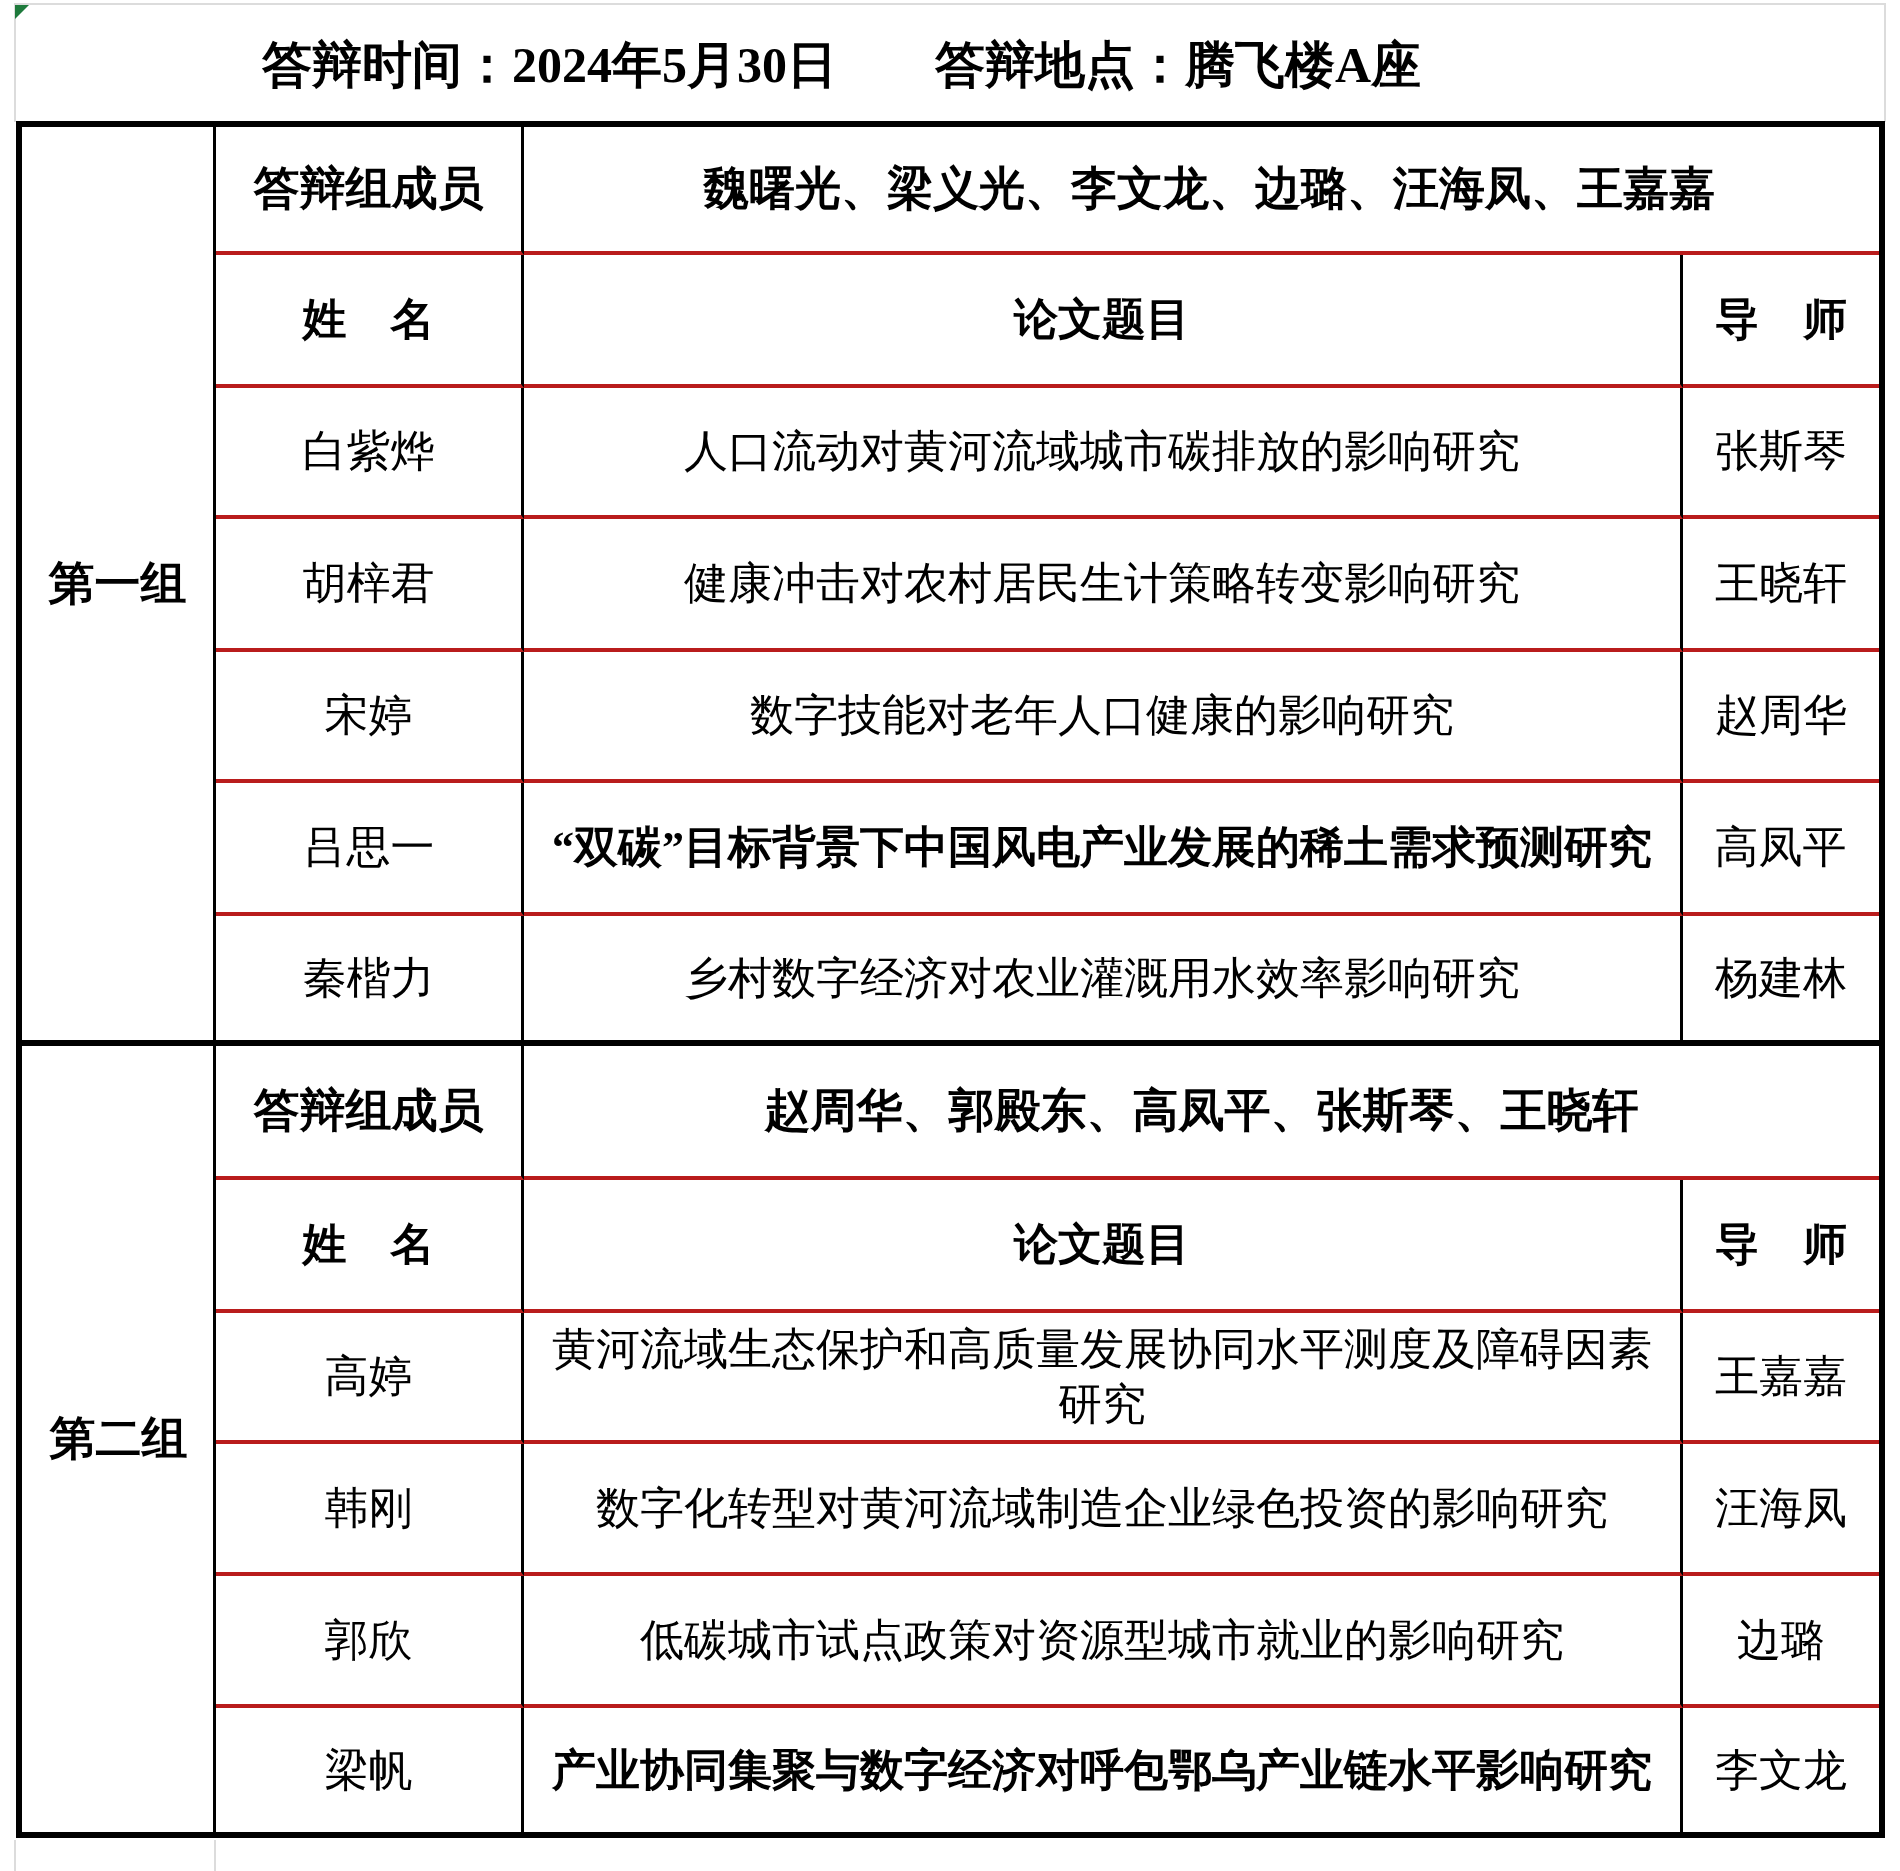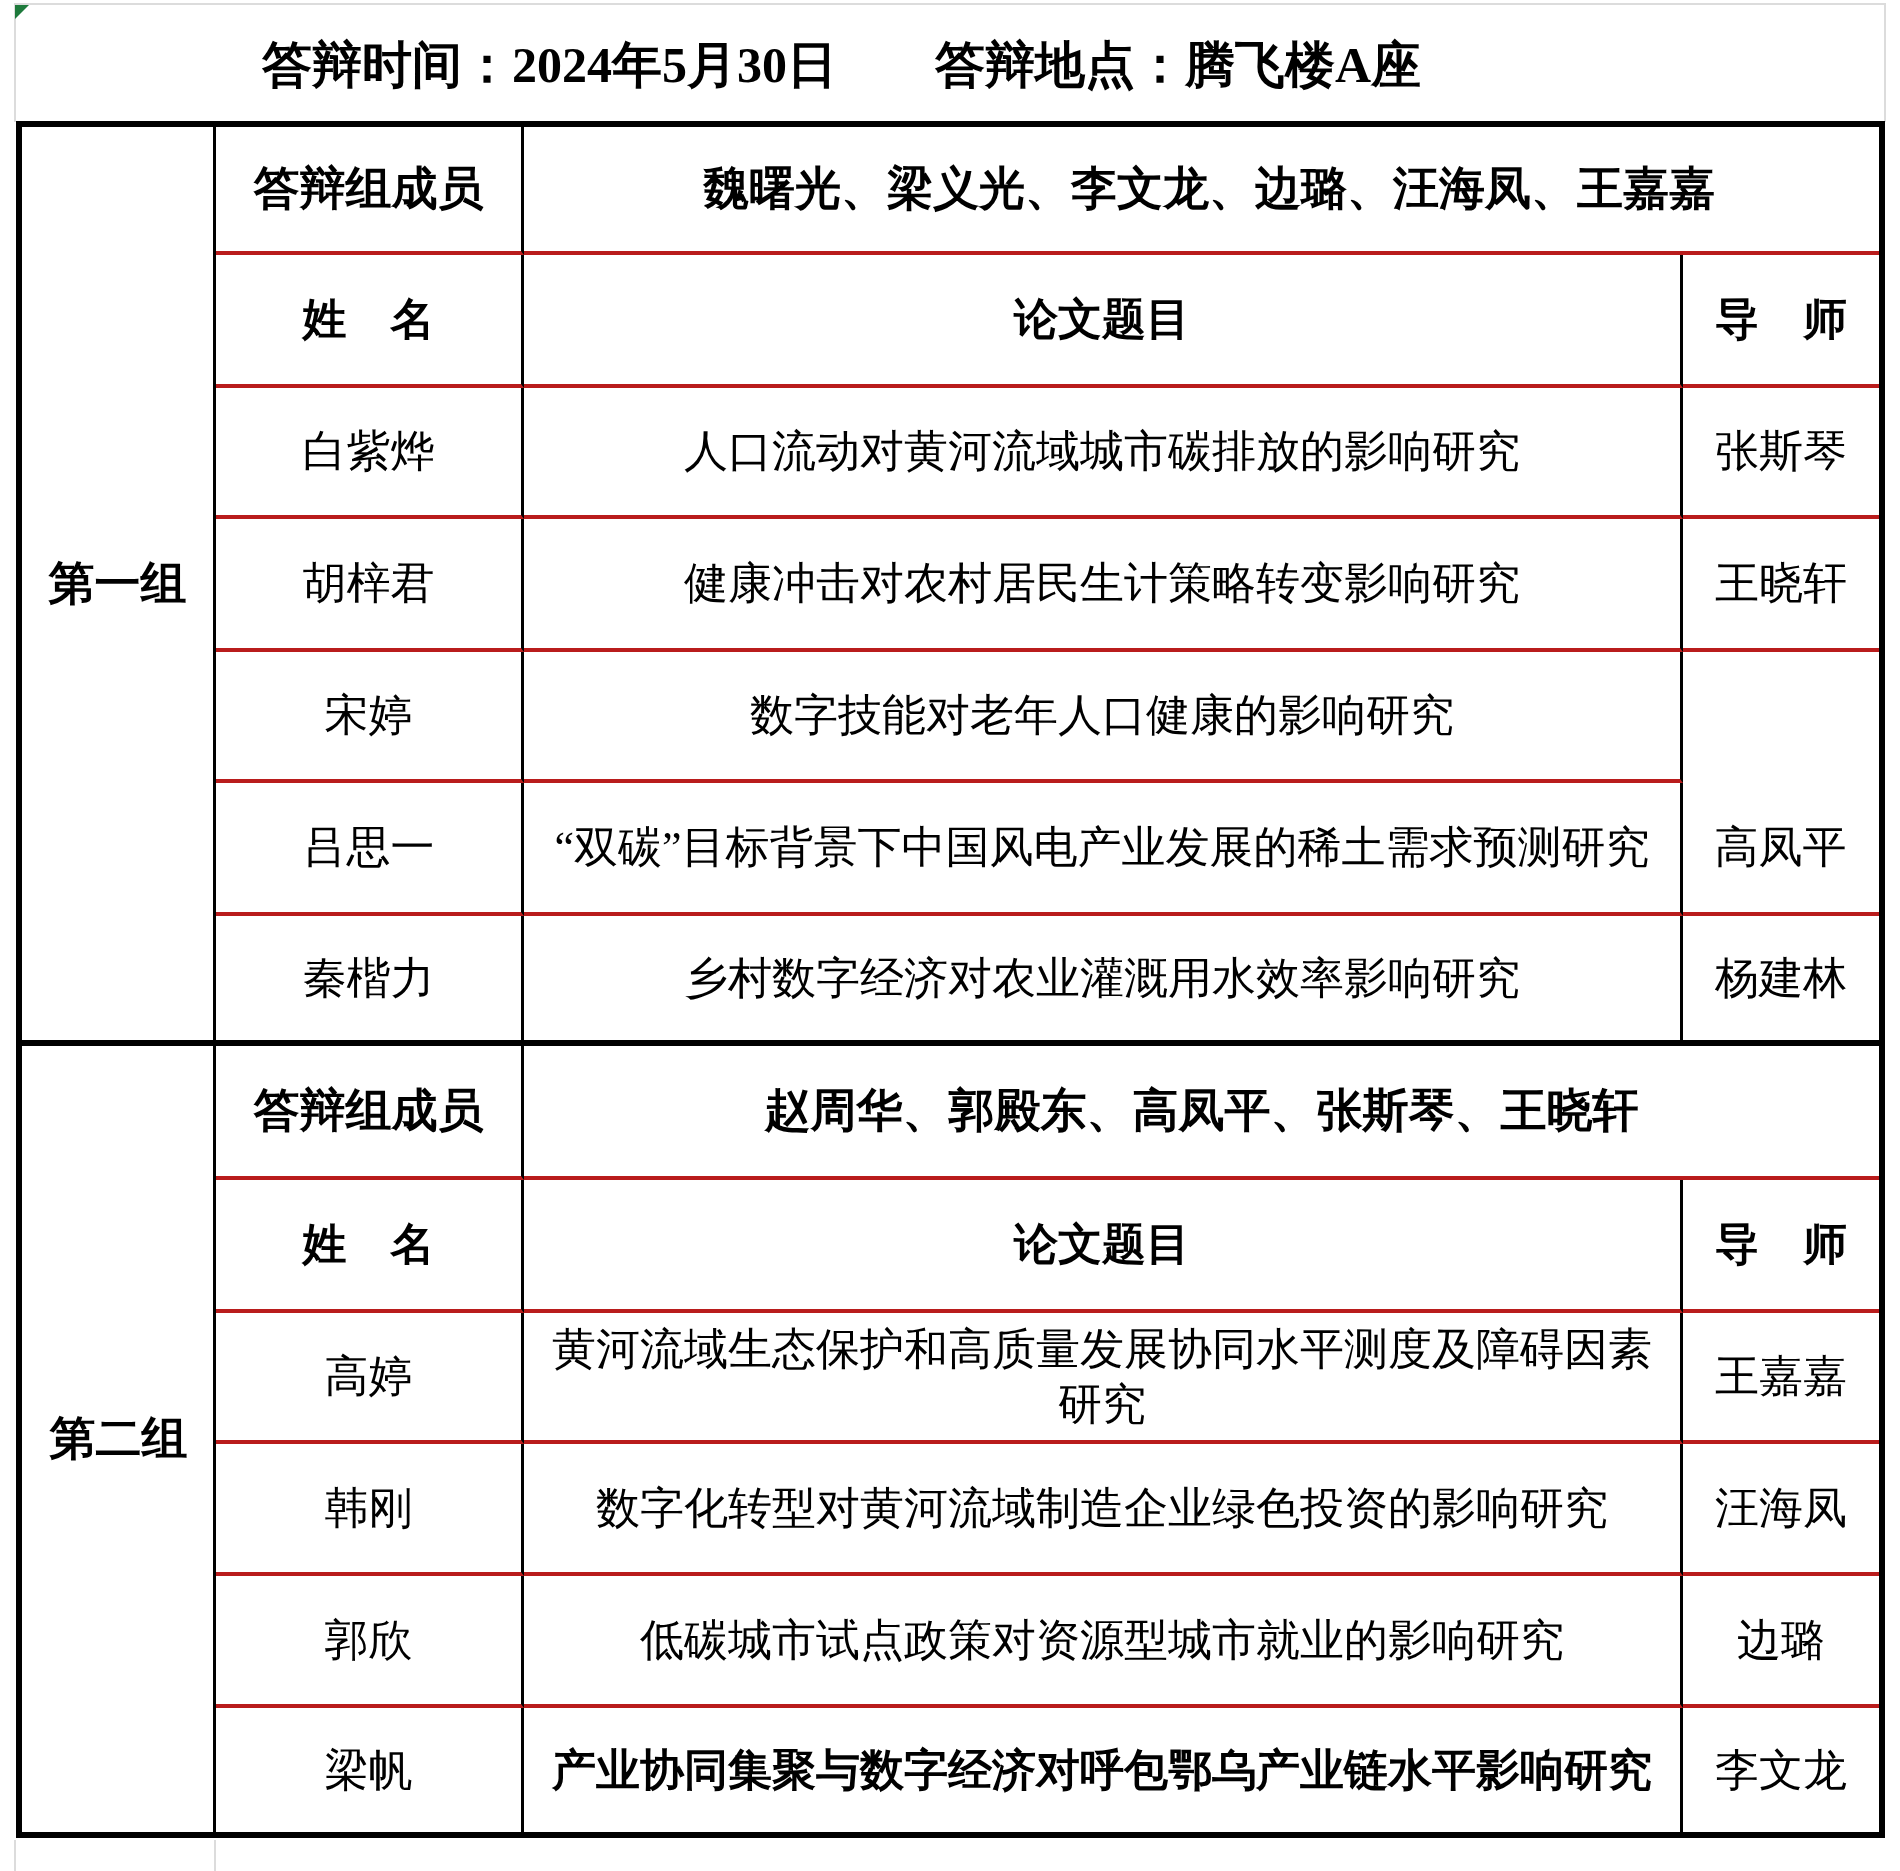--- a/index.html
+++ b/index.html
@@ -81,23 +81,24 @@
     <div class="cell" style="grid-row:3;grid-column:2;">白紫烨</div>
     <div class="cell" style="grid-row:3;grid-column:3;">人口流动对黄河流域城市碳排放的影响研究</div>
     <div class="cell c4" style="grid-row:3;grid-column:4;">张斯琴</div>
 
     <div class="cell" style="grid-row:4;grid-column:2;">胡梓君</div>
     <div class="cell" style="grid-row:4;grid-column:3;">健康冲击对农村居民生计策略转变影响研究</div>
     <div class="cell c4" style="grid-row:4;grid-column:4;">王晓轩</div>
 
     <div class="cell" style="grid-row:5;grid-column:2;">宋婷</div>
     <div class="cell" style="grid-row:5;grid-column:3;">数字技能对老年人口健康的影响研究</div>
+    <div class="cell c4" style="grid-row:5;grid-column:4;">赵周华</div>
 
     <div class="cell" style="grid-row:6;grid-column:2;">吕思一</div>
-    <div class="cell" style="grid-row:6;grid-column:3;">“双碳”目标背景下中国风电产业发展的稀土需求预测研究</div>
+    <div class="cell" style="grid-row:6;grid-column:3;font-weight:bold;">“双碳”目标背景下中国风电产业发展的稀土需求预测研究</div>
     <div class="cell c4" style="grid-row:6;grid-column:4;padding-left:9px;">高凤平</div>
 
     <div class="cell sep" style="grid-row:7;grid-column:2;">秦楷力</div>
     <div class="cell sep" style="grid-row:7;grid-column:3;font-family:Liberation Serif, serif;">乡村数字经济对农业灌溉用水效率影响研究</div>
     <div class="cell sep c4" style="grid-row:7;grid-column:4;">杨建林</div>
 
     <div class="cell bold big lastrow" style="grid-row:8 / span 6;grid-column:1;padding-left:12px;">第二组</div>
 
     <div class="cell bold big" style="grid-row:8;grid-column:2;">答辩组成员</div>
     <div class="cell bold big c4" style="grid-row:8;grid-column:3 / span 2;">赵周华、郭殿东、高凤平、张斯琴、王晓轩</div>

